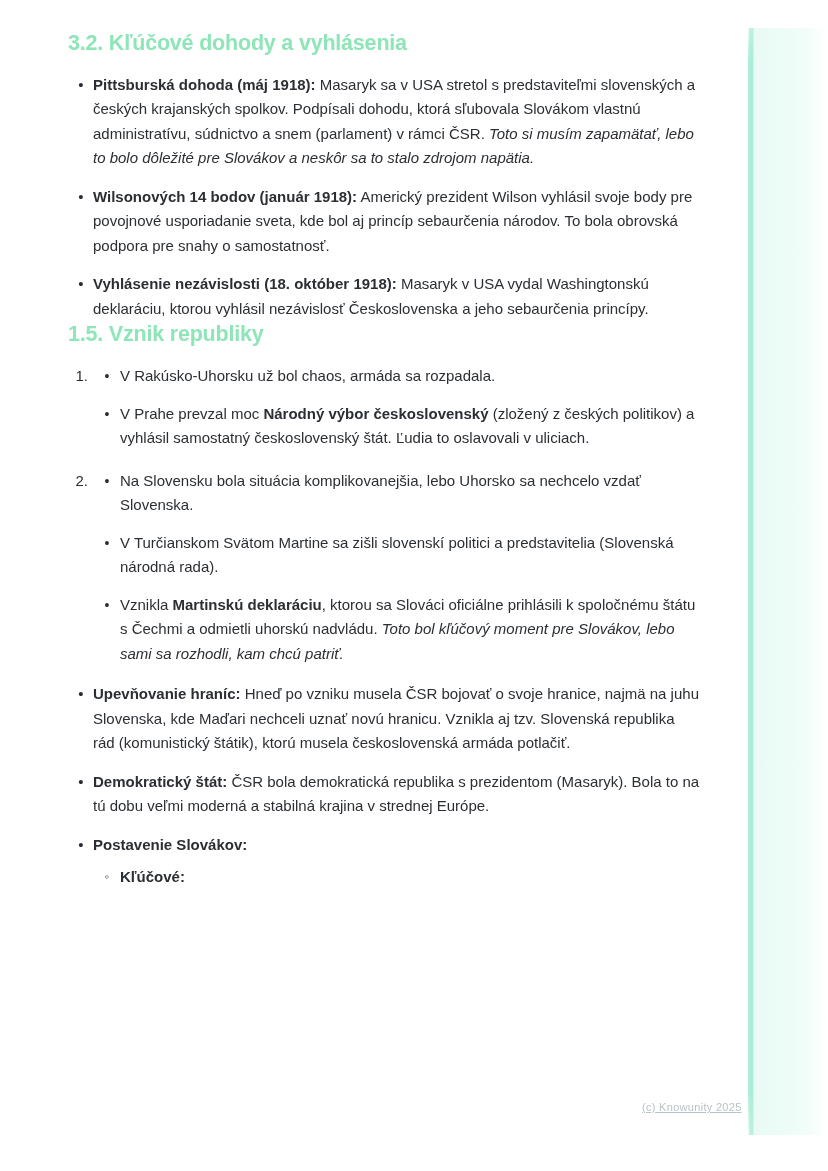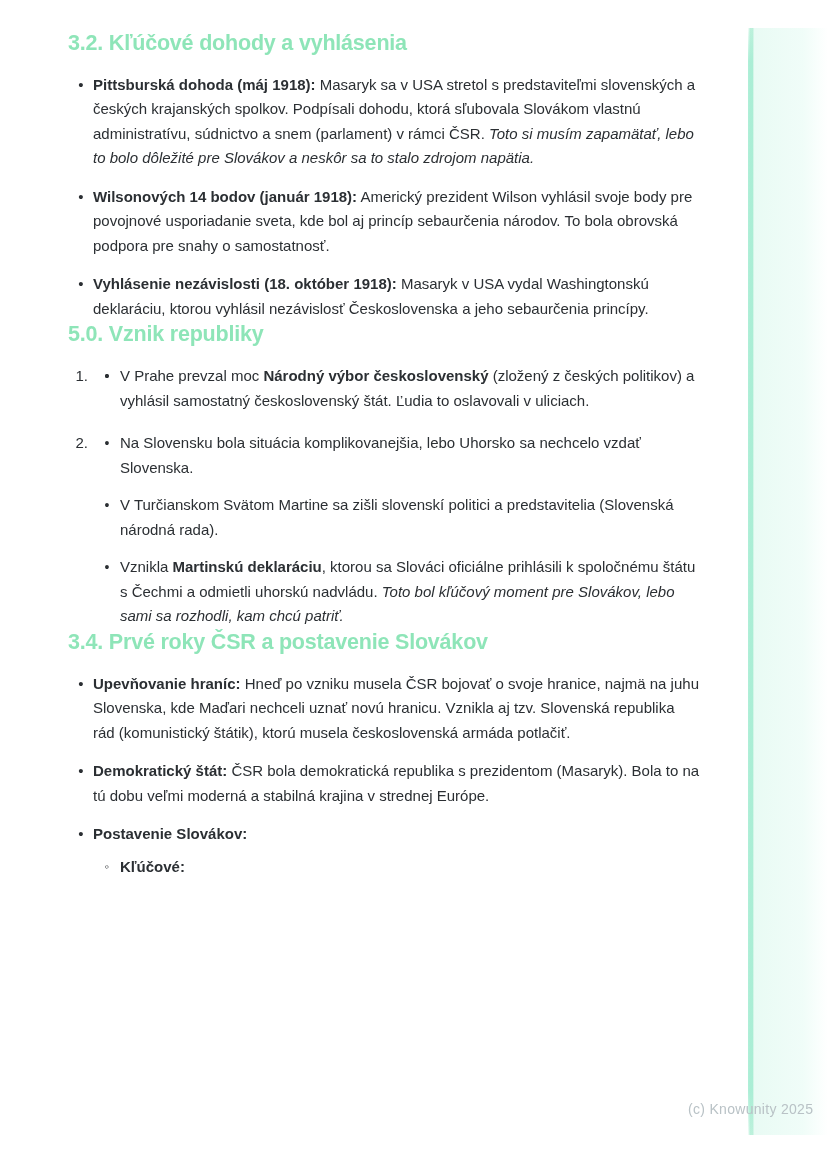--- a/index.html
+++ b/index.html
@@ -176,27 +176,28 @@
   }
 
   
   .strong { font-weight: bold; }
   .ital   { font-style: italic; }
   .txt    { }
 
   
   .footer-credit {
     position: absolute;
-    left: 688px;
+    left: 642px;
     top: 1101px;
-    font-size: 14px;
+    font-size: 11px;
     color: #b9c2c6;
     letter-spacing: 0.3px;
     white-space: nowrap;
     font-family: "Liberation Sans", sans-serif;
+    text-decoration: underline;
   }
 </style>
 </head>
 <body>
 
 <div class="page">
 
   <div class="accent-band"></div>
 
   <div class="content">
@@ -211,28 +212,29 @@
       <li class="item b1">
         <span class="marker">•</span>
         <span class="strong">Wilsonových 14 bodov (január 1918):</span><span class="txt"> Americký prezident Wilson vyhlásil svoje body pre povojnové usporiadanie sveta, kde bol aj princíp sebaurčenia národov. To bola obrovská podpora pre snahy o samostatnosť.</span>
       </li>
       <li class="item b1">
         <span class="marker">•</span>
         <span class="strong">Vyhlásenie nezávislosti (18. október 1918):</span><span class="txt"> Masaryk v USA vydal Washingtonskú deklaráciu, ktorou vyhlásil nezávislosť Československa a jeho sebaurčenia princípy.</span>
       </li>
     </ul>
 
-    <h2 class="section-heading sec-3-3">5.0. Vznik republiky</h2>
+    <h2 class="section-heading sec-3-3">1.5. Vznik republiky</h2>
 
     <ol class="lvl1">
       <li class="item n1">
         <span class="marker">1.</span>
         <ul class="lvl2">
           <li class="b2">
             <span class="marker">•</span>
+            <span class="txt">V Rakúsko-Uhorsku už bol chaos, armáda sa rozpadala.</span>
           </li>
           <li class="b2">
             <span class="marker">•</span>
             <span class="txt">V Prahe prevzal moc </span><span class="strong">Národný výbor československý</span><span class="txt"> (zložený z českých politikov) a vyhlásil samostatný československý štát. Ľudia to oslavovali v uliciach.</span>
           </li>
         </ul>
       </li>
 
       <li class="item n1" style="margin-top:18px;">
         <span class="marker">2.</span>
@@ -246,21 +248,20 @@
             <span class="txt">V Turčianskom Svätom Martine sa zišli slovenskí politici a predstavitelia (Slovenská národná rada).</span>
           </li>
           <li class="b2">
             <span class="marker">•</span>
             <span class="txt">Vznikla </span><span class="strong">Martinskú deklaráciu</span><span class="txt">, ktorou sa Slováci oficiálne prihlásili k spoločnému štátu s Čechmi a odmietli uhorskú nadvládu. </span><span class="ital">Toto bol kľúčový moment pre Slovákov, lebo sami sa rozhodli, kam chcú patriť.</span>
           </li>
         </ul>
       </li>
     </ol>
 
-    <h2 class="section-heading sec-3-4">3.4. Prvé roky ČSR a postavenie Slovákov</h2>
 
     <ul class="lvl1">
       <li class="item b1">
         <span class="marker">•</span>
         <span class="strong">Upevňovanie hraníc:</span><span class="txt"> Hneď po vzniku musela ČSR bojovať o svoje hranice, najmä na juhu Slovenska, kde Maďari nechceli uznať novú hranicu. Vznikla aj tzv. Slovenská republika rád (komunistický štátik), ktorú musela československá armáda potlačiť.</span>
       </li>
       <li class="item b1">
         <span class="marker">•</span>
         <span class="strong">Demokratický štát:</span><span class="txt"> ČSR bola demokratická republika s prezidentom (Masaryk). Bola to na tú dobu veľmi moderná a stabilná krajina v strednej Európe.</span>
       </li>

